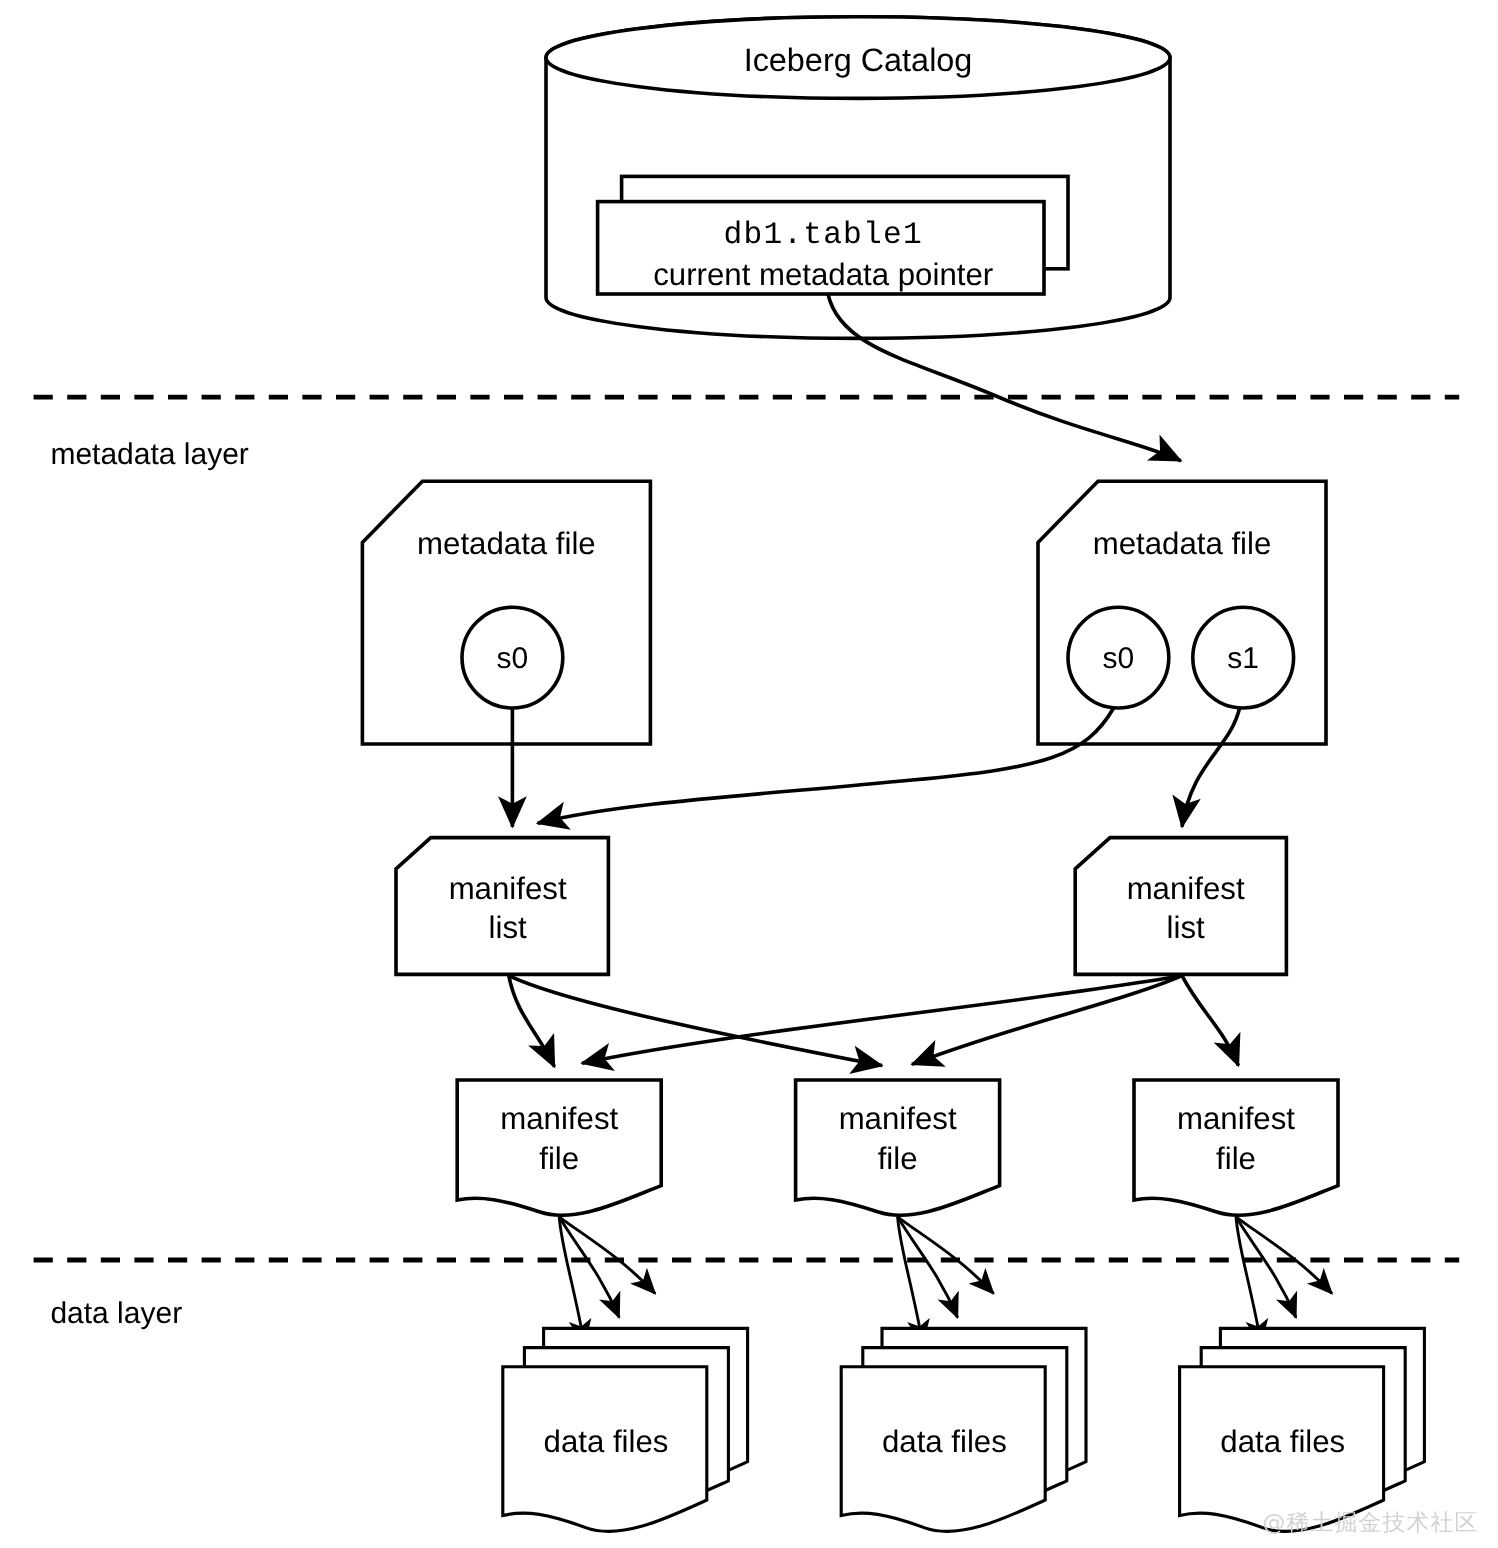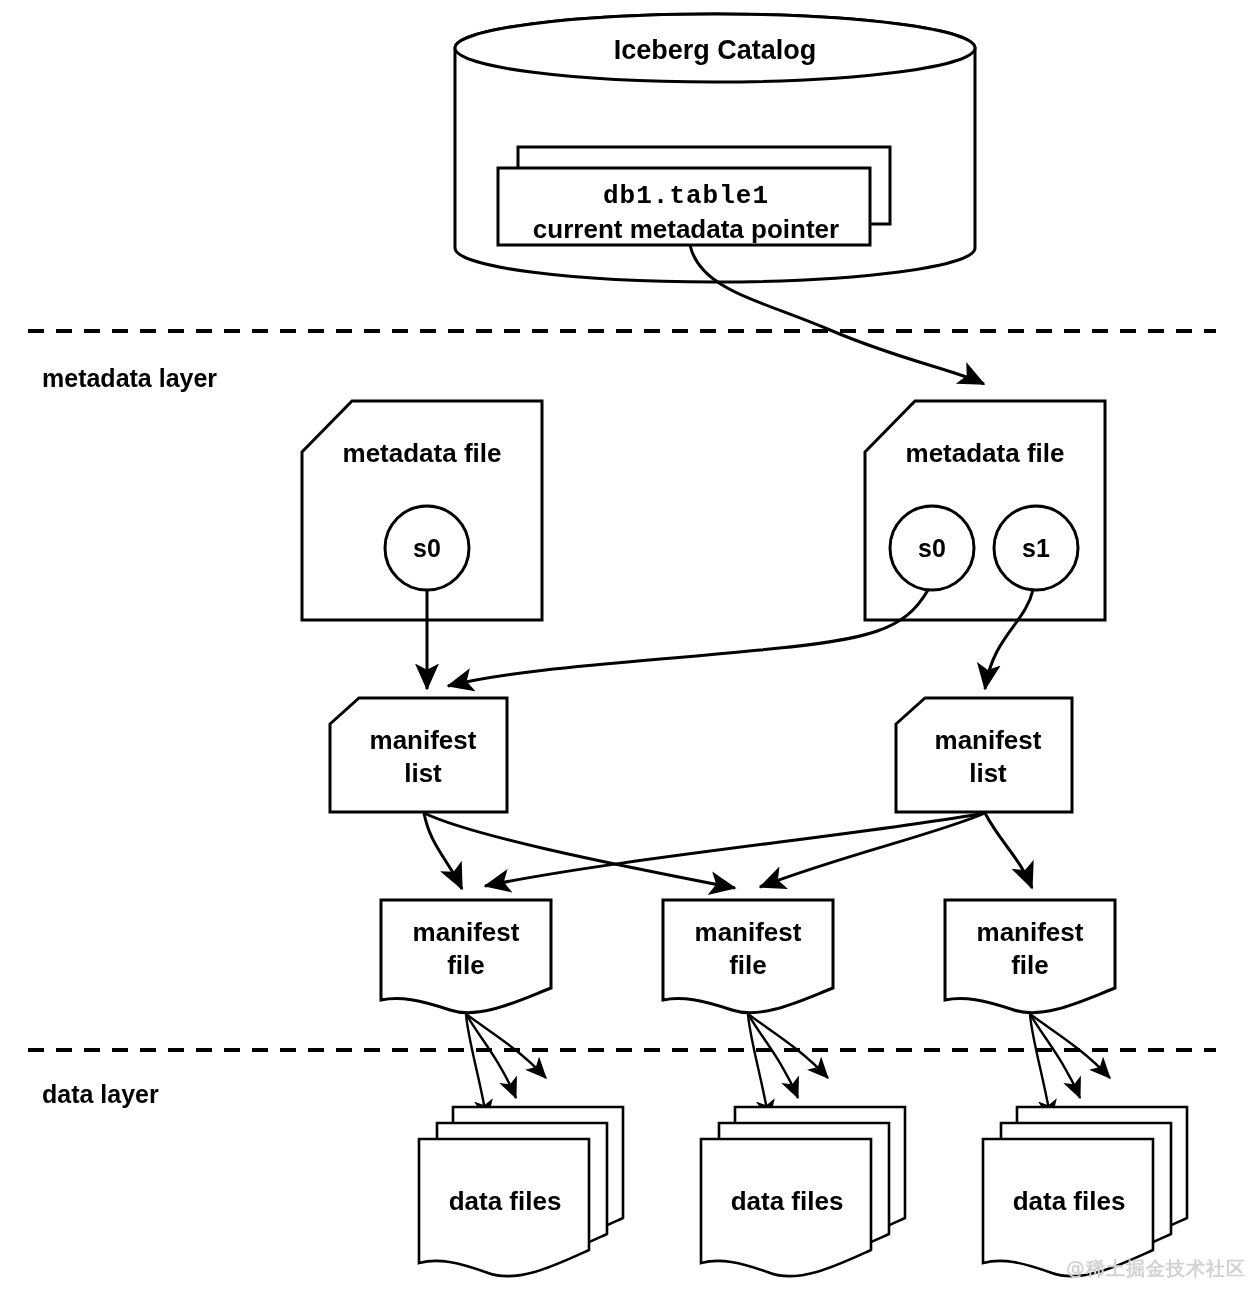--- a/index.html
+++ b/index.html
@@ -9,21 +9,20 @@
   }
   body {
     font-family: "Liberation Sans", sans-serif;
   }
   #stage {
     position: relative;
     width: 1248px;
     height: 1290px;
     background: #ffffff;
     overflow: hidden;
-    font-weight: bold;
   }
   svg#diagram {
     position: absolute;
     left: 0;
     top: 0;
     width: 1248px;
     height: 1290px;
     display: block;
   }
   .shape {
@@ -74,21 +73,21 @@
   .t-mono {
     font-family: "Liberation Mono", monospace;
     font-size: 26px;
     letter-spacing: 1px;
   }
   .t-pointer {
     font-size: 26px;
   }
   .watermark {
     position: absolute;
-    right: 2px;
+    right: 16px;
     bottom: 8px;
     font-size: 19px;
     color: #d2d2d2;
     letter-spacing: 1px;
     font-family: "DejaVu Sans", sans-serif;
     user-select: none;
     white-space: nowrap;
   }
 </style>
 </head>

